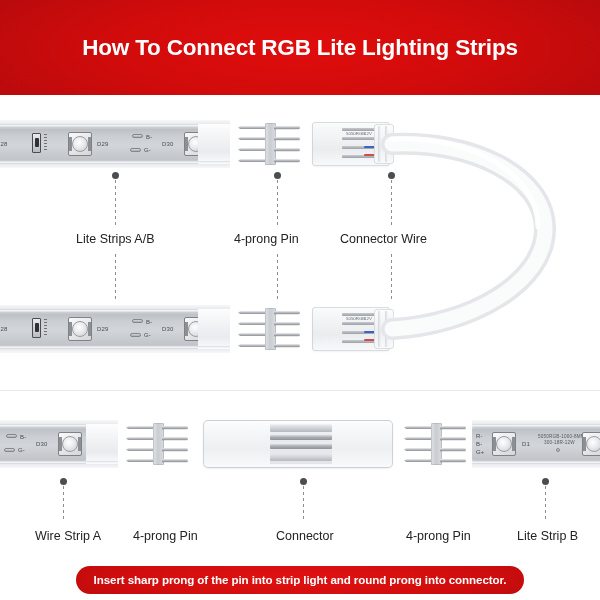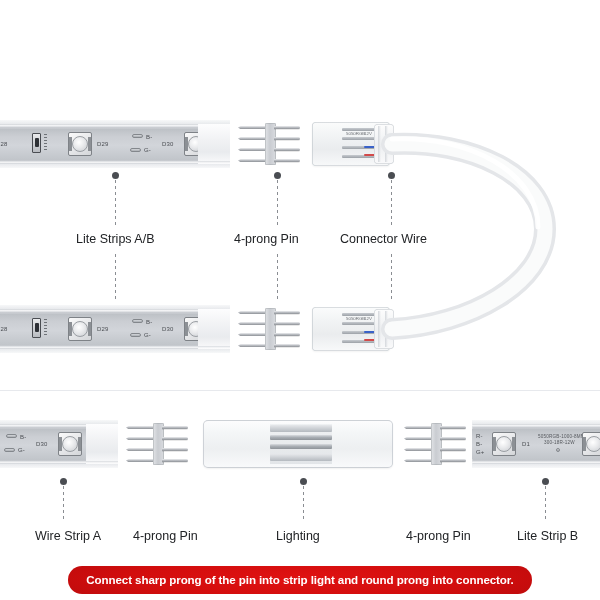--- a/index.html
+++ b/index.html
@@ -228,20 +228,23 @@
     white-space:nowrap;
     letter-spacing:-0.1px;
     font-family:"Liberation Sans", sans-serif;
   }
 </style>
 </head>
 <body>
 
 <div class="page">
 
+  <div class="header">
+    <div class="header-title">How To Connect RGB Lite Lighting Strips</div>
+  </div>
 
   <div class="strip" style="left:-8px;top:120px;width:238px;">
     <div class="strip-edge-top"></div>
     <div class="strip-core"></div>
     <div class="strip-edge-bot"></div>
     <div class="silk" style="left:4px;top:21px;">D28</div>
     <div class="resistor" style="left:40px;"></div>
     <div class="res-line" style="left:52px;"></div>
     <div class="led" style="left:76px;">
       <div class="led-pads"></div>
@@ -434,25 +437,25 @@
   </div>
 
   <div class="dot" style="left:60px;top:478px;"></div>
   <div class="dash-v" style="left:63px;top:486px;height:36px;"></div>
   <div class="callout-label" style="left:35px;top:529px;">Wire Strip A</div>
 
   <div class="callout-label" style="left:133px;top:529px;">4-prong Pin</div>
 
   <div class="dot" style="left:300px;top:478px;"></div>
   <div class="dash-v" style="left:303px;top:486px;height:36px;"></div>
-  <div class="callout-label" style="left:276px;top:529px;">Lighting</div>
+  <div class="callout-label" style="left:276px;top:529px;">Connector</div>
 
   <div class="callout-label" style="left:406px;top:529px;">4-prong Pin</div>
 
   <div class="dot" style="left:542px;top:478px;"></div>
   <div class="dash-v" style="left:545px;top:486px;height:36px;"></div>
   <div class="callout-label" style="left:517px;top:529px;">Lite Strip B</div>
 
   <div class="footer-wrap">
-    <div class="footer-pill">Connect sharp prong of the pin into strip light and round prong into connector.</div>
+    <div class="footer-pill">Insert sharp prong of the pin into strip light and round prong into connector.</div>
   </div>
 
 </div>
 
 </body></html>

